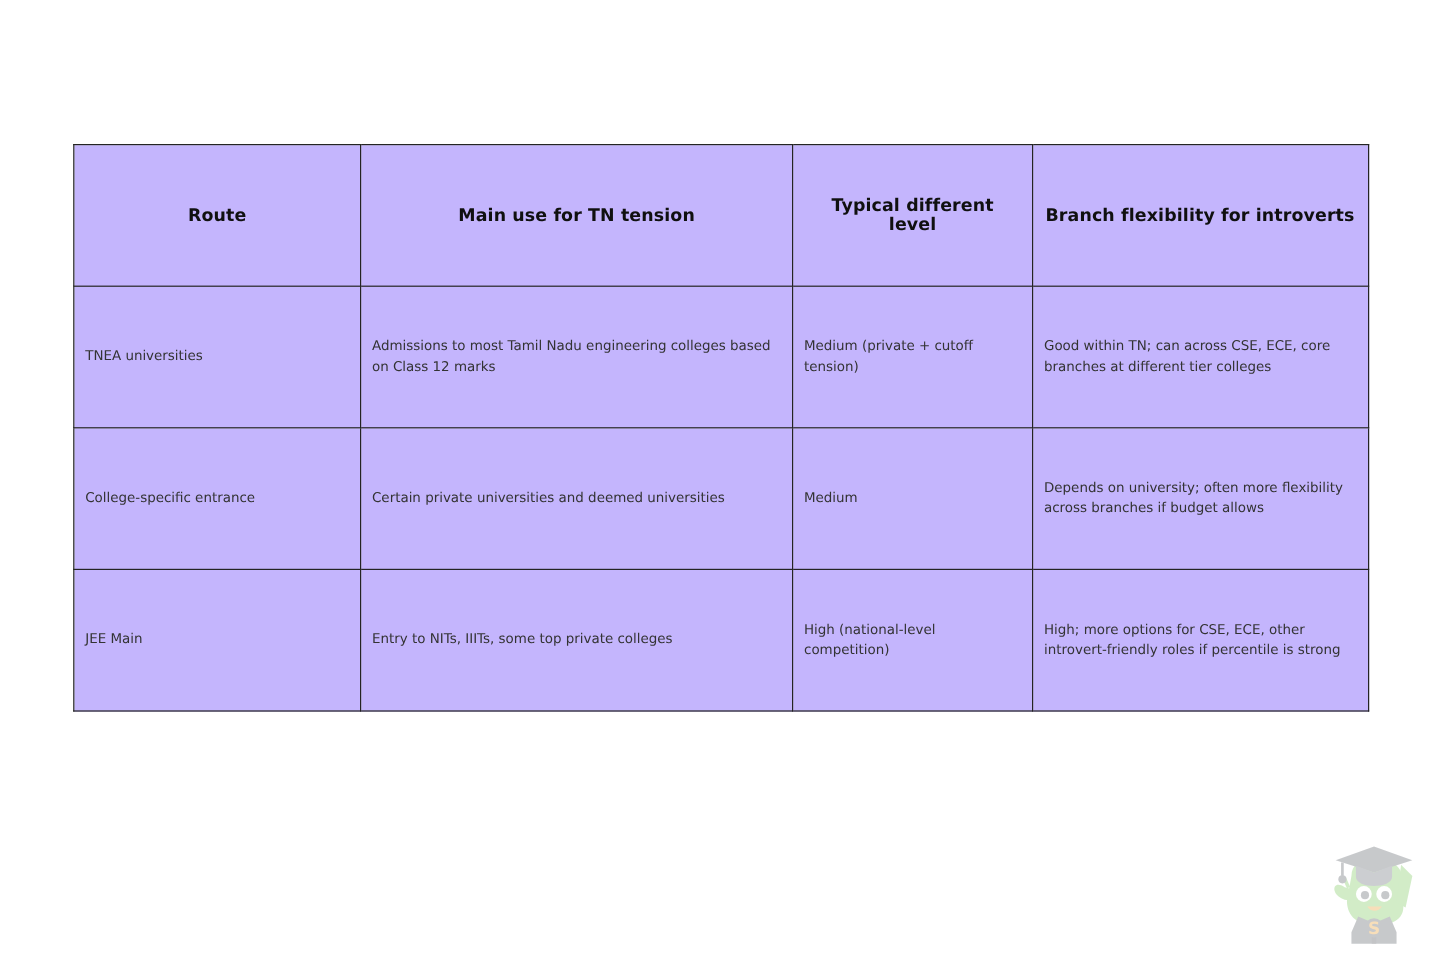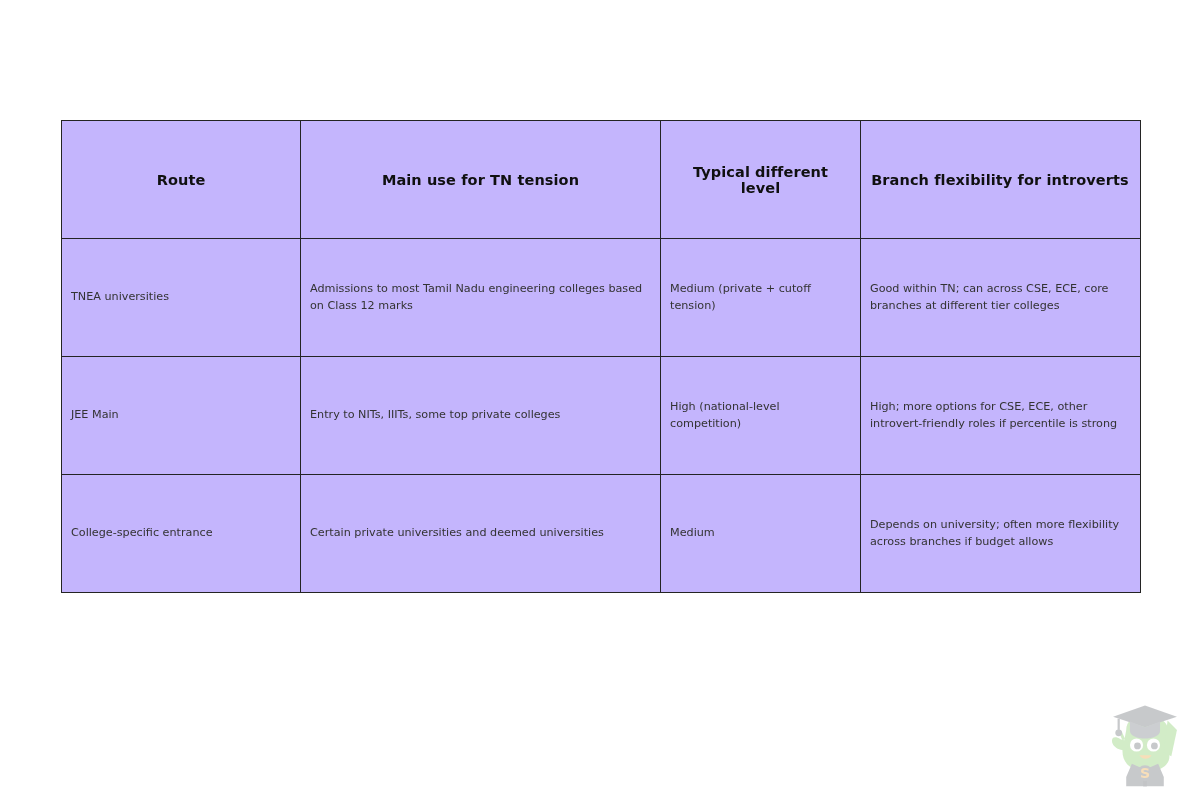--- a/index.html
+++ b/index.html
@@ -123,45 +123,45 @@
         <td>
           <span class="cell-text">Medium (private + cutoff tension)</span>
         </td>
         <td>
           <span class="cell-text">Good within TN; can across CSE, ECE, core branches at different tier colleges</span>
         </td>
       </tr>
 
       <tr>
         <td>
+          <span class="cell-text">College-specific entrance</span>
+        </td>
+        <td>
+          <span class="cell-text">Certain private universities and deemed universities</span>
+        </td>
+        <td>
+          <span class="cell-text">Medium</span>
+        </td>
+        <td>
+          <span class="cell-text">Depends on university; often more flexibility across branches if budget allows</span>
+        </td>
+      </tr>
+
+      <tr>
+        <td>
           <span class="cell-text">JEE Main</span>
         </td>
         <td>
           <span class="cell-text">Entry to NITs, IIITs, some top private colleges</span>
         </td>
         <td>
           <span class="cell-text">High (national-level competition)</span>
         </td>
         <td>
           <span class="cell-text">High; more options for CSE, ECE, other introvert-friendly roles if percentile is strong</span>
-        </td>
-      </tr>
-
-      <tr>
-        <td>
-          <span class="cell-text">College-specific entrance</span>
-        </td>
-        <td>
-          <span class="cell-text">Certain private universities and deemed universities</span>
-        </td>
-        <td>
-          <span class="cell-text">Medium</span>
-        </td>
-        <td>
-          <span class="cell-text">Depends on university; often more flexibility across branches if budget allows</span>
         </td>
       </tr>
 
     </tbody>
   </table>
 
   <div class="watermark">
     <svg viewBox="0 0 100 100" xmlns="http://www.w3.org/2000/svg">
 
       <path d="M30 34 C30 24 38 18 50 18 C66 18 76 26 76 40 L76 62 C76 72 66 78 52 78 C36 78 26 70 26 56 Z" fill="#6cc24a"></path>

